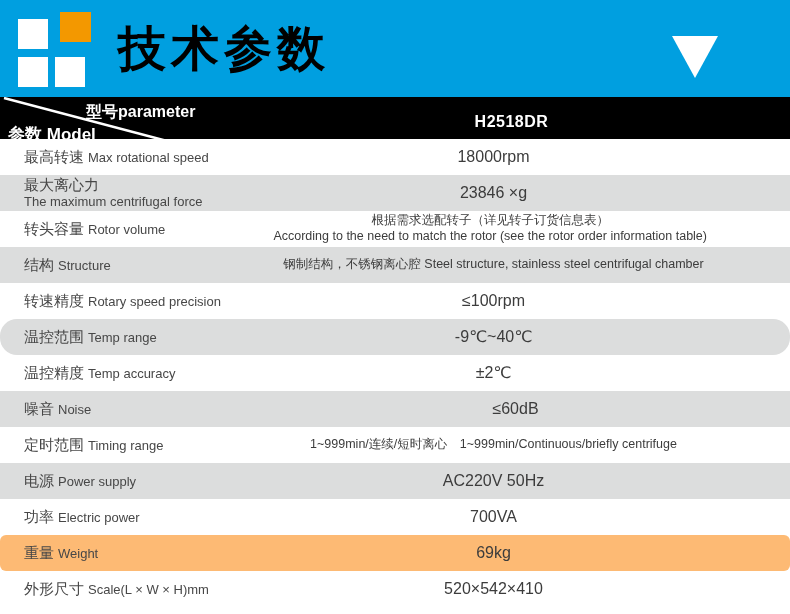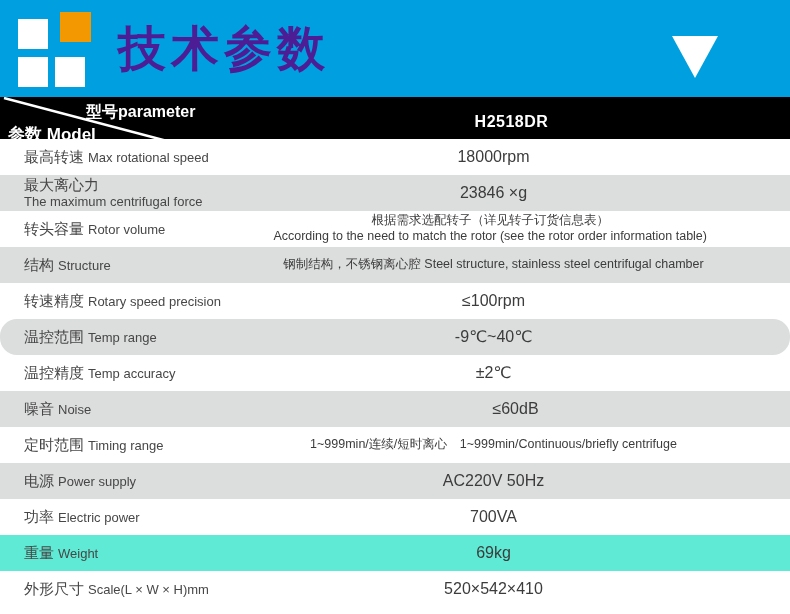--- a/index.html
+++ b/index.html
@@ -9,21 +9,21 @@
 
   
   .banner { position:relative; width:100%; height:97px; background:#009fe0; }
   .logo { position:absolute; left:18px; top:12px; width:92px; height:76px; }
   .logo .sq { position:absolute; width:30px; height:30px; background:#ffffff; }
   .logo .sq-tl { left:0; top:7px; }
   .logo .sq-tr { left:42px; top:0; width:31px; height:30px; background:#f39800; }
   .logo .sq-bl { left:0; top:45px; }
   .logo .sq-br { left:37px; top:45px; }
   .banner-title { position:absolute; left:118px; top:0; height:97px; line-height:97px;
-    color:#4c1d95; font-size:48px; font-weight:bold; letter-spacing:5px; }
+    color:#000000; font-size:48px; font-weight:bold; letter-spacing:5px; }
   .triangle-down { position:absolute; left:672px; top:36px; width:0; height:0;
     border-left:23px solid transparent; border-right:23px solid transparent;
     border-top:42px solid #ffffff; }
 
   
   .table-header { position:relative; width:100%; height:42px; background:#000000; color:#fff; }
   .diag { position:absolute; left:0; top:0; }
   .hdr-top-label { position:absolute; left:86px; top:5px; font-size:16px; font-weight:bold; }
   .hdr-bottom-label { position:absolute; left:8px; top:26px; font-size:17px; font-weight:bold; }
   .hdr-model { position:absolute; left:288px; right:55px; top:0; height:50px; line-height:50px;
@@ -128,21 +128,21 @@
         <div class="cell-value">
           <div class="vline">AC220V 50Hz</div>
         </div>
       </div>
       <div class="spec-row">
         <div class="cell-label"><span class="lz">功率</span><span class="le">Electric power</span></div>
         <div class="cell-value">
           <div class="vline">700VA</div>
         </div>
       </div>
-      <div class="spec-row alt" style="background: #5eead4;">
+      <div class="spec-row alt" style="background: #fdba74; border-radius: 6px;">
         <div class="cell-label"><span class="lz">重量</span><span class="le">Weight</span></div>
         <div class="cell-value">
           <div class="vline">69kg</div>
         </div>
       </div>
       <div class="spec-row">
         <div class="cell-label"><span class="lz">外形尺寸</span><span class="le">Scale(L × W × H)mm</span></div>
         <div class="cell-value">
           <div class="vline">520×542×410</div>
         </div>

